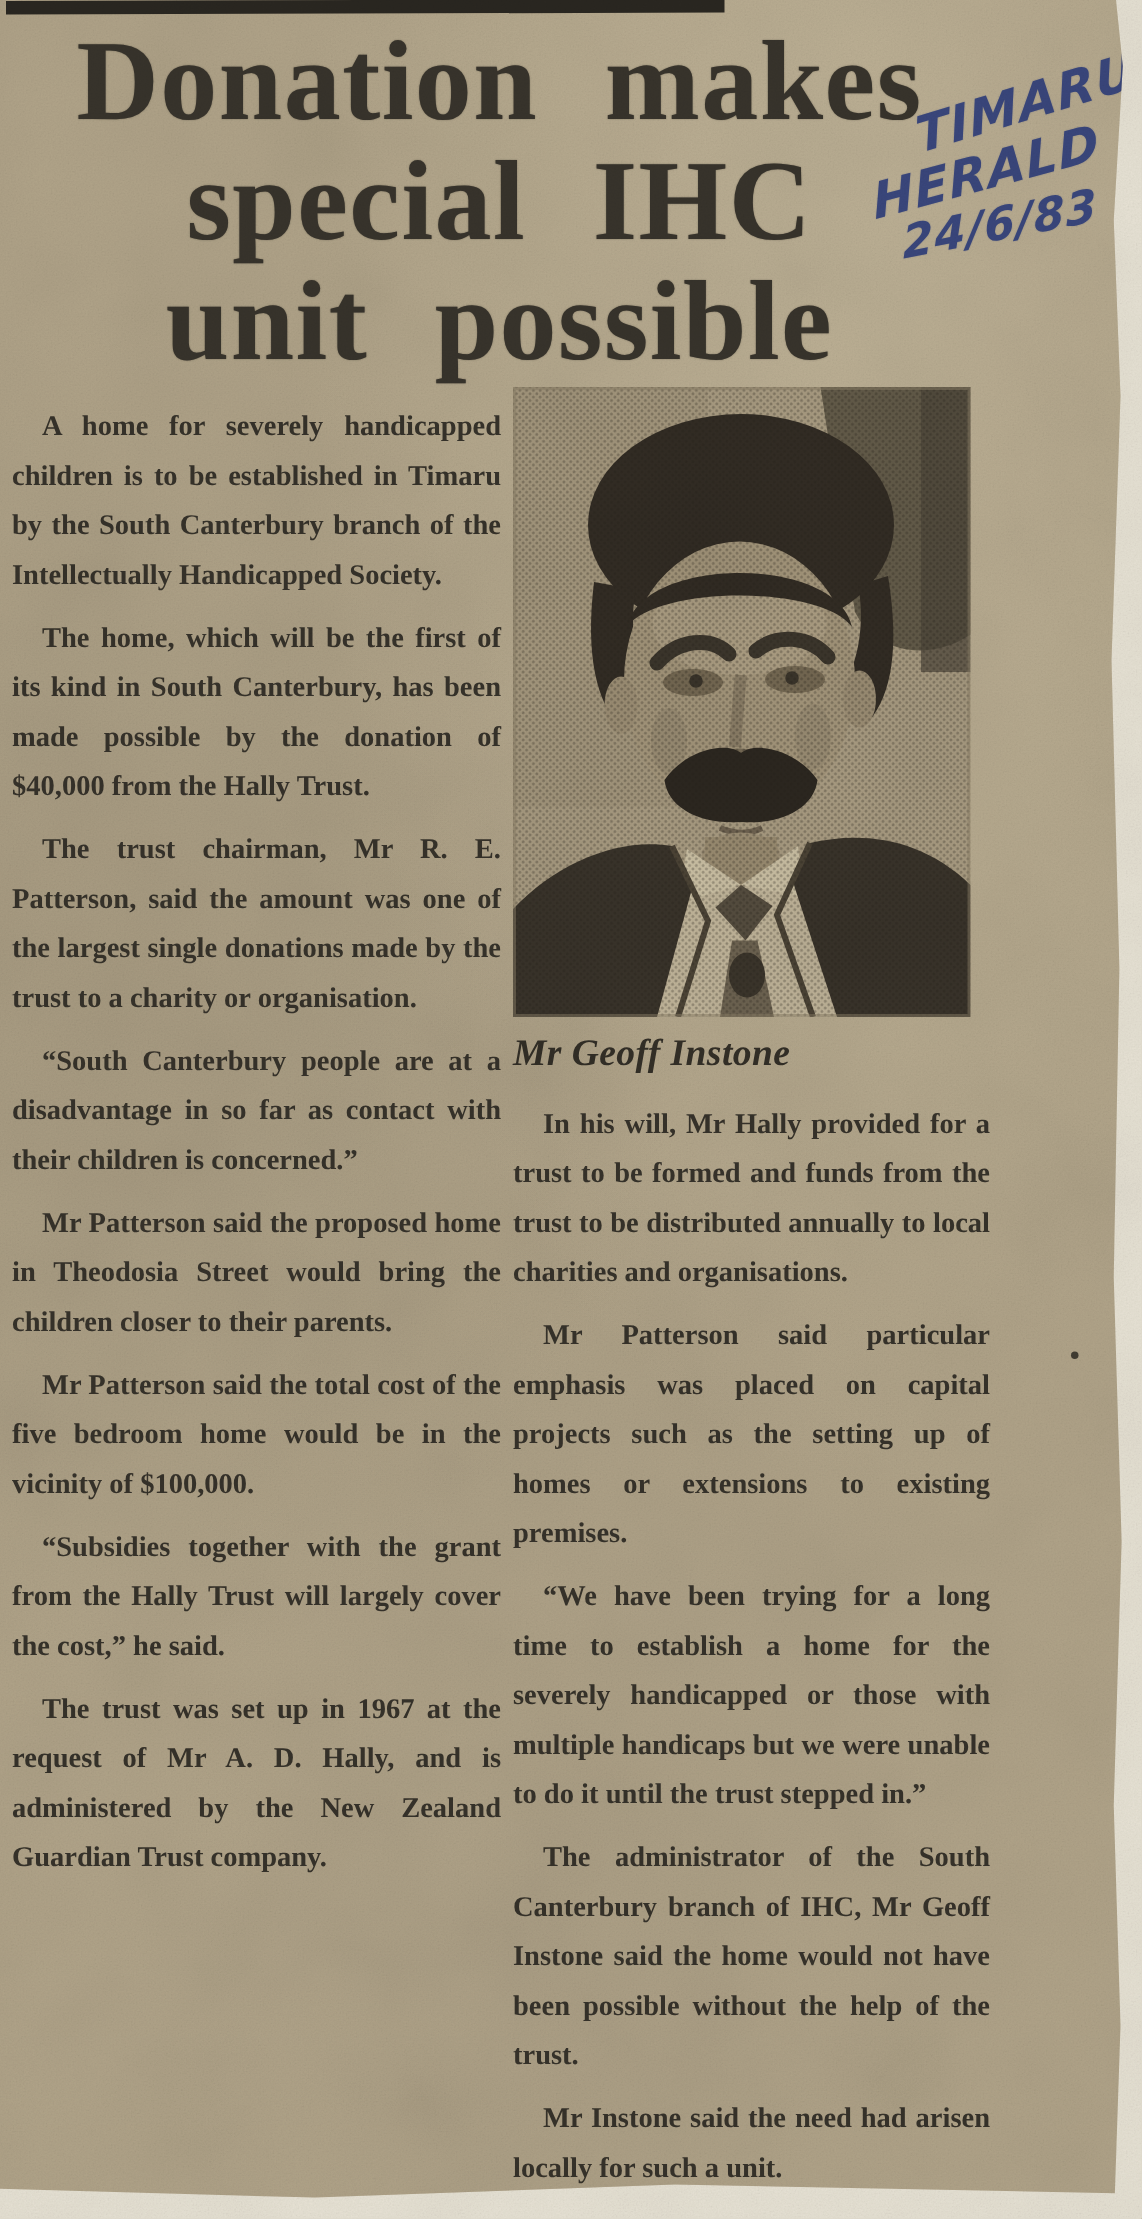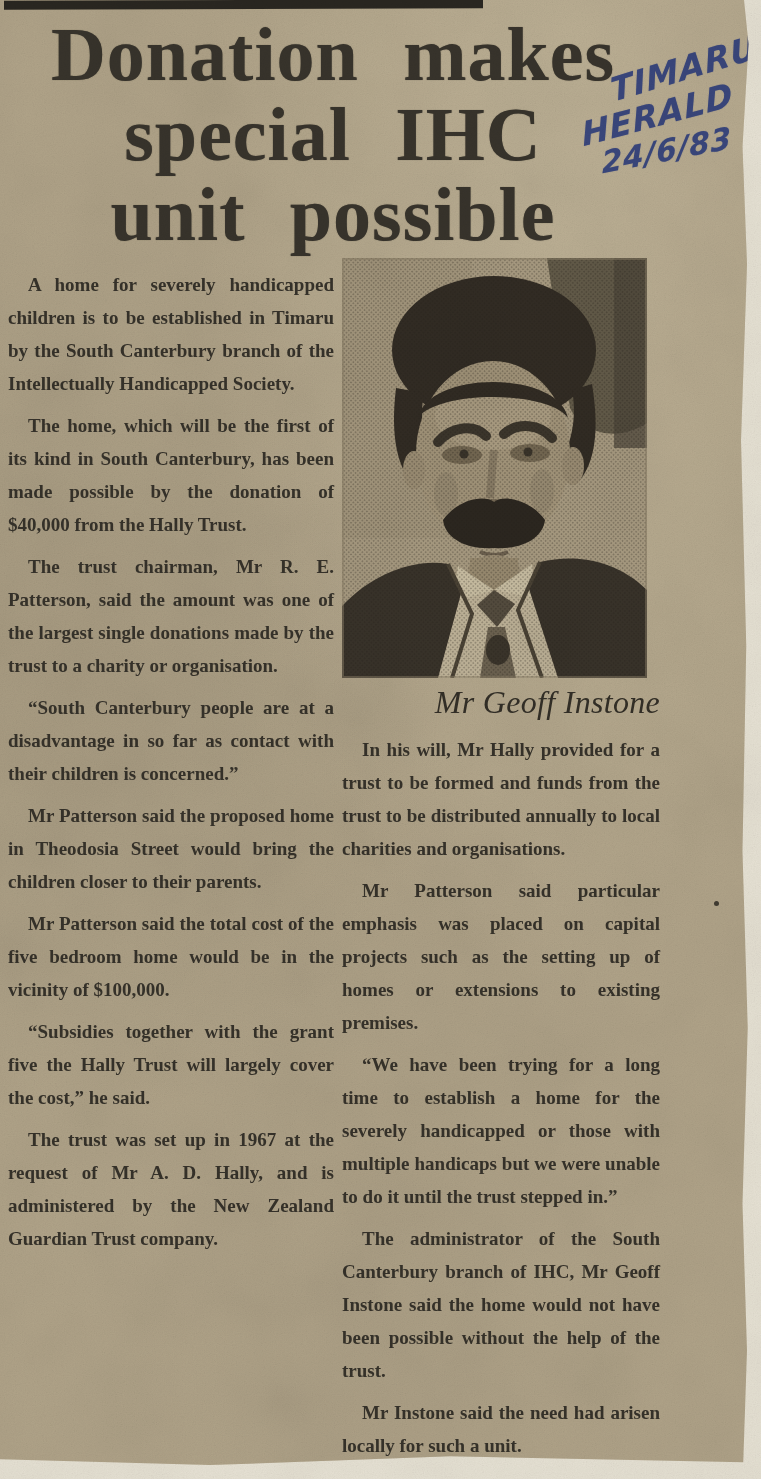--- a/index.html
+++ b/index.html
@@ -46,22 +46,22 @@
     position:absolute;color:#36322a;font-weight:bold;
     font-size:19px;line-height:33px;text-align:justify;
   }
   .col p{margin:0 0 9px 0;text-indent:20px;}
   .col-left{left:8px;top:268px;width:326px;}
   .col-right{left:342px;top:258px;width:318px;}
   figure{margin:0 0 6px 0;}
   .photo{width:305px;height:420px;}
   .photo svg{display:block;}
   figcaption{
-    text-align:right;font-weight:normal;font-style:italic;
-    font-size:32px;color:#332f27;margin:8px 0 14px 0;letter-spacing:.3px;
+    text-align:left;font-weight:bold;font-style:italic;
+    font-size:25px;color:#332f27;margin:8px 0 14px 0;letter-spacing:.3px;
     text-indent:0;
   }
   .speck{position:absolute;left:714px;top:901px;width:5px;height:5px;
     border-radius:50%;background:#413c32;}
 </style>
 </head>
 <body>
 
 <div class="clipping">
 
@@ -79,21 +79,21 @@
     <span class="a3">24/6/83</span>
   </div>
 
   <div class="col col-left">
     <p>A home for severely handicapped children is to be established in Timaru by the South Canterbury branch of the Intellectually Handicapped Society.</p>
     <p>The home, which will be the first of its kind in South Canterbury, has been made possible by the donation of $40,000 from the Hally Trust.</p>
     <p>The trust chairman, Mr R. E. Patterson, said the amount was one of the largest single donations made by the trust to a charity or organisation.</p>
     <p>“South Canterbury people are at a disadvantage in so far as contact with their children is concerned.”</p>
     <p>Mr Patterson said the proposed home in Theodosia Street would bring the children closer to their parents.</p>
     <p>Mr Patterson said the total cost of the five bedroom home would be in the vicinity of $100,000.</p>
-    <p>“Subsidies together with the grant five the Hally Trust will largely cover the cost,” he said.</p>
+    <p>“Subsidies together with the grant from the Hally Trust will largely cover the cost,” he said.</p>
     <p>The trust was set up in 1967 at the request of Mr A. D. Hally, and is administered by the New Zealand Guardian Trust company.</p>
   </div>
 
   <div class="col col-right">
     <figure>
       <div class="photo">
 
         <svg viewBox="0 0 305 420" width="305" height="420">
           <defs>
             <pattern id="ht" width="3.2" height="3.2" patternUnits="userSpaceOnUse" patternTransform="rotate(45)">

